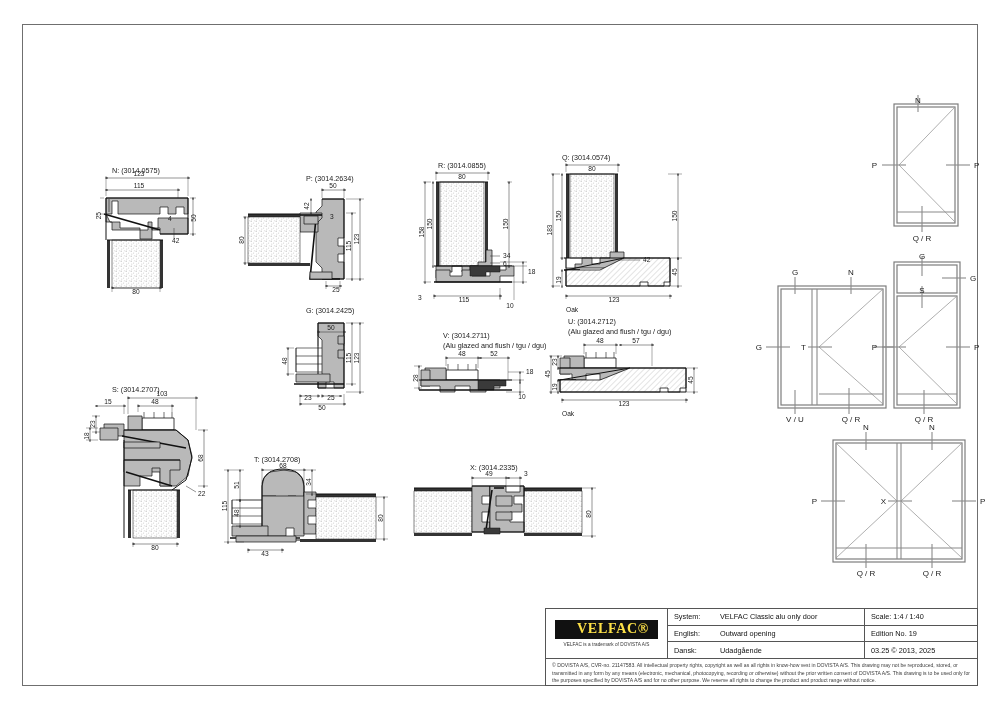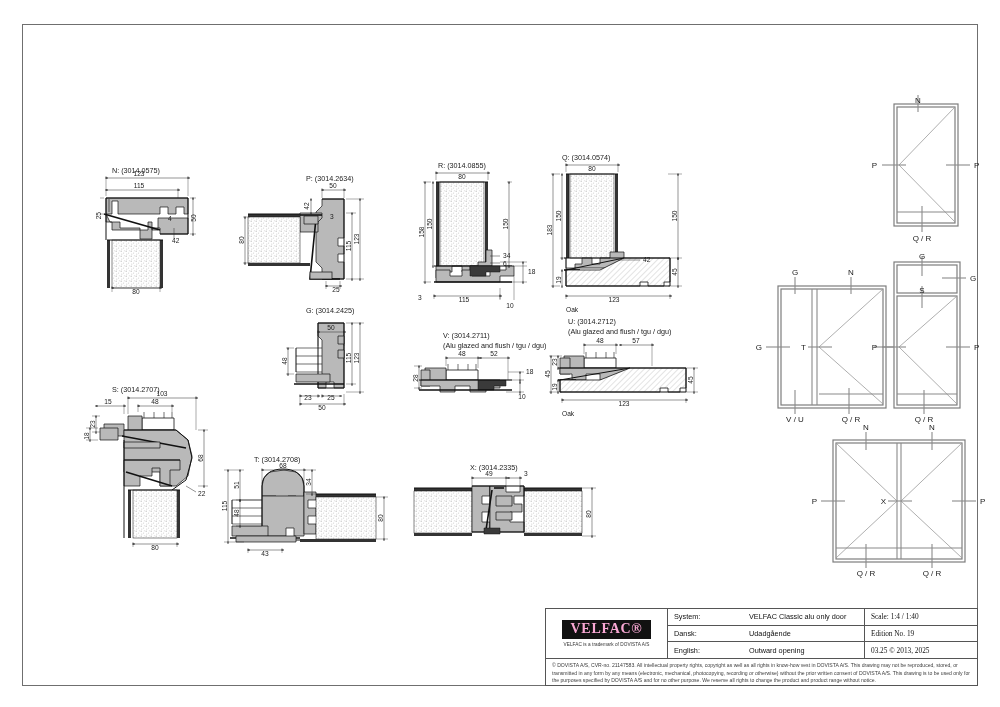--- a/index.html
+++ b/index.html
@@ -34,29 +34,29 @@
   .elevfr{stroke:#7d7d7d;stroke-width:1.2;fill:#ffffff;}
   .elevdiag{stroke:#9b9b9b;stroke-width:.8;fill:none;}
   .elevtick{stroke:#8a8a8a;stroke-width:1.1;fill:none;}
 
   
   .tb{position:absolute;left:545px;top:608px;width:433px;height:78px;
       border:1px solid #555;box-sizing:border-box;background:#fff;}
   .tb-top{display:flex;height:50px;border-bottom:1px solid #555;box-sizing:border-box;}
   .tb-logo{width:122px;border-right:1px solid #555;box-sizing:border-box;
            display:flex;flex-direction:column;align-items:center;justify-content:center;padding:2px 3px;}
-  .logo-box{background:#111;color:#f9a8d4;font-weight:bold;font-size:14px;
-            letter-spacing:.7px;padding:2px 9px 3px 9px;line-height:1.05;font-family:"Liberation Serif",serif;}
+  .logo-box{background:#111;color:#fde047;font-weight:bold;font-size:14px;
+            letter-spacing:.7px;padding:2px 9px 3px 22px;line-height:1.05;font-family:"Liberation Serif",serif;}
   .logo-tm{font-size:4.7px;color:#333;margin-top:3px;letter-spacing:.05px;white-space:nowrap;}
   .tb-mid{flex:1;display:flex;flex-direction:column;border-right:1px solid #555;box-sizing:border-box;}
   .tb-row{flex:1;display:flex;align-items:center;border-bottom:1px solid #555;
-          box-sizing:border-box;padding-left:6px;font-size:7.3px;gap:29px;}
+          box-sizing:border-box;padding-left:6px;font-size:7.3px;}
   .tb-row:last-child{border-bottom:none;}
   .tb-key{width:46px;display:inline-block;}
-  .tb-right{width:112px;display:flex;flex-direction:column;box-sizing:border-box;font-family:Liberation Serif, serif;}
+  .tb-right{width:112px;display:flex;flex-direction:column;box-sizing:border-box;}
   .tb-rrow{flex:1;display:flex;align-items:center;border-bottom:1px solid #555;
            box-sizing:border-box;padding-left:6px;font-size:7.3px;}
   .tb-rrow:last-child{border-bottom:none;text-align:right;}
   .tb-legal{padding:3px 5px 2px 6px;font-size:5.1px;line-height:1.5;color:#3c3c3c;}
 </style>
 </head>
 <body>
 
 <div id="sheet">
   <div class="sheet-border"></div>
@@ -649,26 +649,26 @@
           <span>VELFAC</span><span>®</span>
         </div>
         <div class="logo-tm">VELFAC is a trademark of DOVISTA A/S</div>
       </div>
       <div class="tb-mid">
         <div class="tb-row">
           <span class="tb-key">System:</span>
           <span>VELFAC Classic alu only door</span>
         </div>
         <div class="tb-row">
+          <span class="tb-key">English:</span>
+          <span>Outward opening</span>
+        </div>
+        <div class="tb-row">
           <span class="tb-key">Dansk:</span>
           <span>Udadgående</span>
-        </div>
-        <div class="tb-row">
-          <span class="tb-key">English:</span>
-          <span>Outward opening</span>
         </div>
       </div>
       <div class="tb-right">
         <div class="tb-rrow">Scale: 1:4 / 1:40</div>
         <div class="tb-rrow">Edition No. 19</div>
         <div class="tb-rrow">03.25 © 2013, 2025</div>
       </div>
     </div>
     <div class="tb-legal">© DOVISTA A/S, CVR-no. 21147583. All intellectual property rights, copyright as well as all rights in know-how vest in DOVISTA A/S. This drawing may not be reproduced, stored, or transmitted in any form by any means (electronic, mechanical, photocopying, recording or otherwise) without the prior written consent of DOVISTA A/S. This drawing is to be used only for the purposes specified by DOVISTA A/S and for no other purpose. We reserve all rights to change the product and product range without notice.</div>
   </div>

